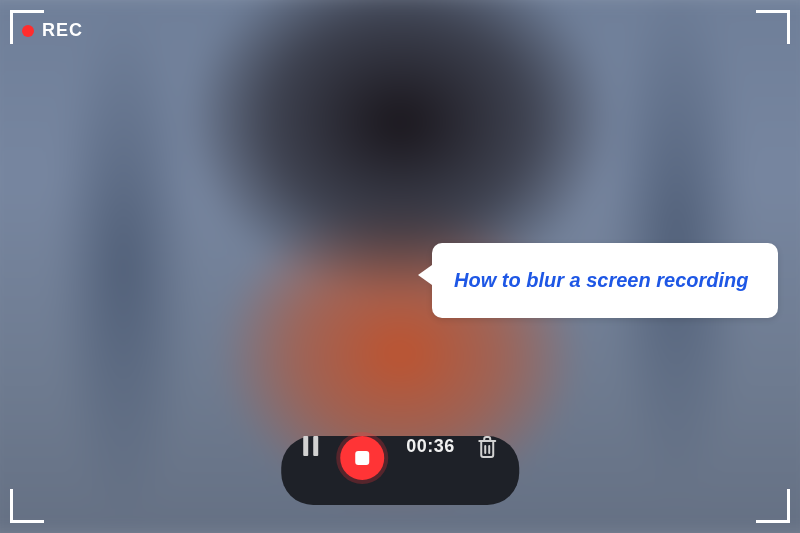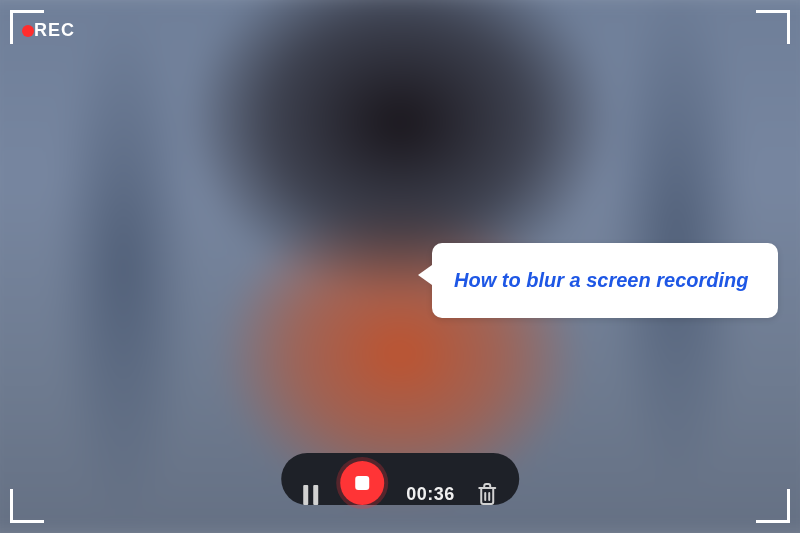--- a/index.html
+++ b/index.html
@@ -35,20 +35,21 @@
     .corner.tl { top: 10px; left: 10px; border-top-width: 3px; border-left-width: 3px; }
     .corner.tr { top: 10px; right: 10px; border-top-width: 3px; border-right-width: 3px; }
     .corner.bl { bottom: 10px; left: 10px; border-bottom-width: 3px; border-left-width: 3px; }
     .corner.br { bottom: 10px; right: 10px; border-bottom-width: 3px; border-right-width: 3px; }
     .rec-indicator {
       position: absolute;
       top: 20px;
       left: 22px;
       display: flex;
       align-items: center;
+      gap: 8px;
       color: #ffffff;
       font-weight: bold;
       font-size: 18px;
       letter-spacing: 1px;
     }
     .rec-dot {
       width: 12px;
       height: 12px;
       border-radius: 50%;
       background: #ff2d2d;
@@ -75,26 +76,26 @@
       width: 0; height: 0;
       border-top: 10px solid transparent;
       border-bottom: 10px solid transparent;
       border-right: 14px solid #ffffff;
     }
     .toolbar {
       position: absolute;
       left: 50%;
       transform: translateX(-50%);
       bottom: 28px;
-      height: 52px;
+      height: 69px;
       padding: 0 22px;
       background: #1e2128;
       border-radius: 32px;
       display: flex;
-      align-items: flex-end;
+      align-items: flex-start;
       gap: 22px;
       color: #e6e6e6;
     }
     .tb-btn {
       display: flex;
       align-items: center;
       justify-content: center;
       cursor: pointer;
     }
     .pause-icon {

